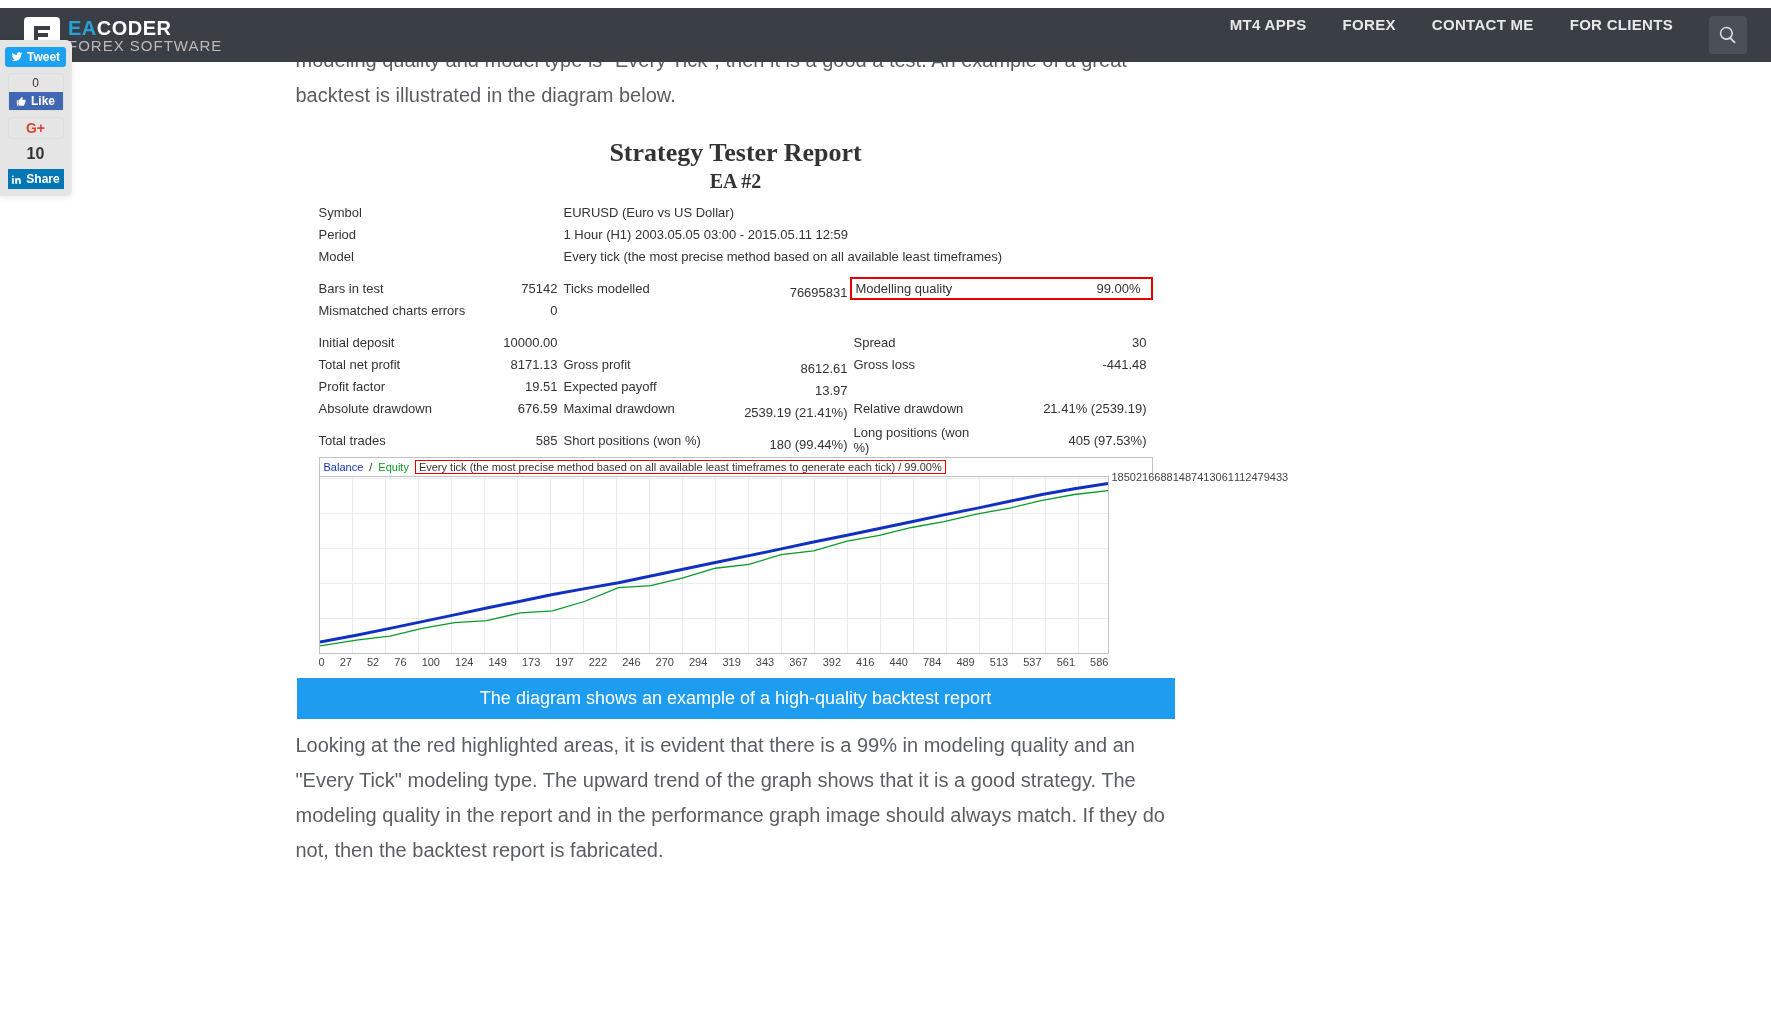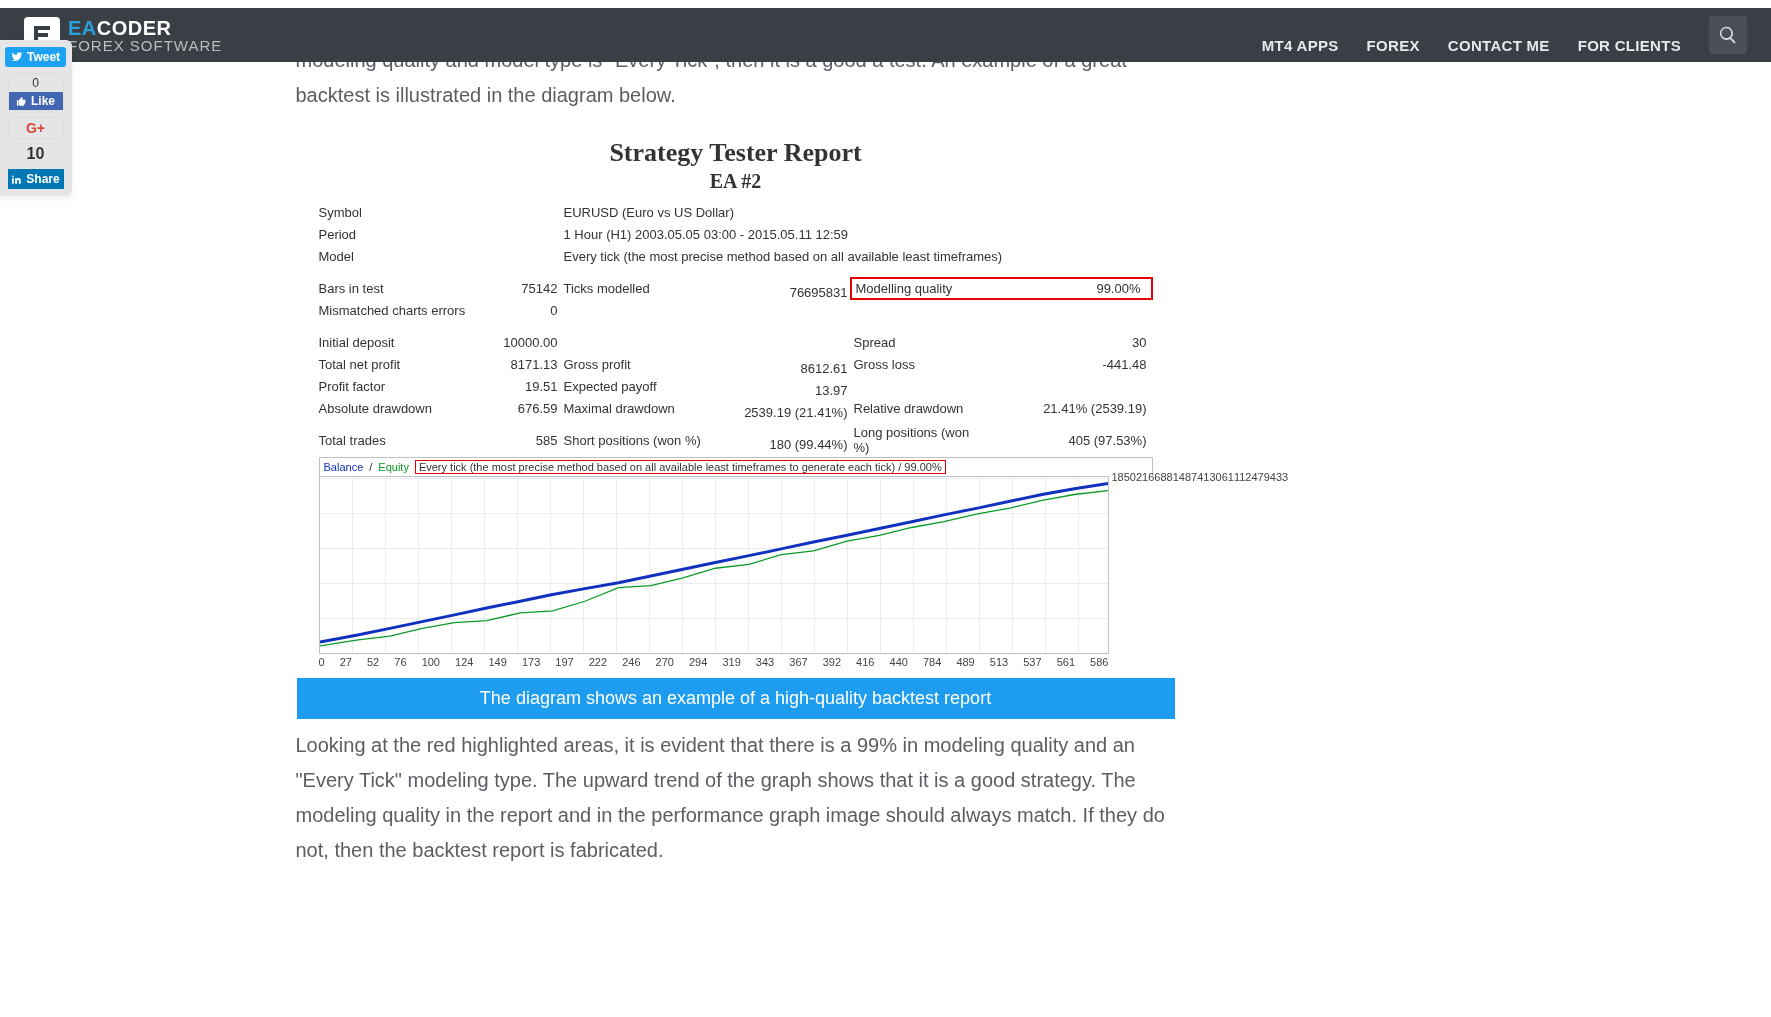--- a/index.html
+++ b/index.html
@@ -10,21 +10,21 @@
     background: #3a3e45; display: flex; align-items: center;
     padding: 0 24px; z-index: 100; margin-top: 8px;
   }
   .logo { display: flex; align-items: center; gap: 8px; }
   .logo-icon { width: 36px; height: 36px; background: #fff; border-radius: 4px; display:flex; align-items:center; justify-content:center; }
   .logo-icon svg { width: 24px; height: 24px; }
   .logo-text { line-height: 1; }
   .logo-text .l1 { color: #fff; font-weight: 700; font-size: 20px; letter-spacing: .5px; }
   .logo-text .l1 .ea { color: #2aa0d8; }
   .logo-text .l2 { color: #bbb; font-size: 15px; letter-spacing: 1px; }
-  .nav { margin-left: auto; display: flex; align-items: flex-end; gap: 28px; }
+  .nav { margin-left: auto; display: flex; align-items: flex-start; gap: 36px; }
   .nav a { color: #e6e8ea; text-decoration: none; font-weight: 700; font-size: 15px; letter-spacing: .3px; }
   .search-btn { background: #4b4f56; width: 38px; height: 38px; border-radius: 4px; display:flex; align-items:center; justify-content:center; }
   .search-btn svg { width: 20px; height: 20px; fill: #d8dadc; }
   
   .share-col {
     position: fixed; top: 40px; left: 0; width: 72px; background: #e5e5e5;
     border: 1px solid #e5e7ea; border-left: none; border-radius: 0 6px 6px 0;
     box-shadow: 0 2px 6px rgba(0,0,0,.08); z-index: 110; padding: 6px;
     display: flex; flex-direction: column; gap: 6px; align-items: center;
   }

